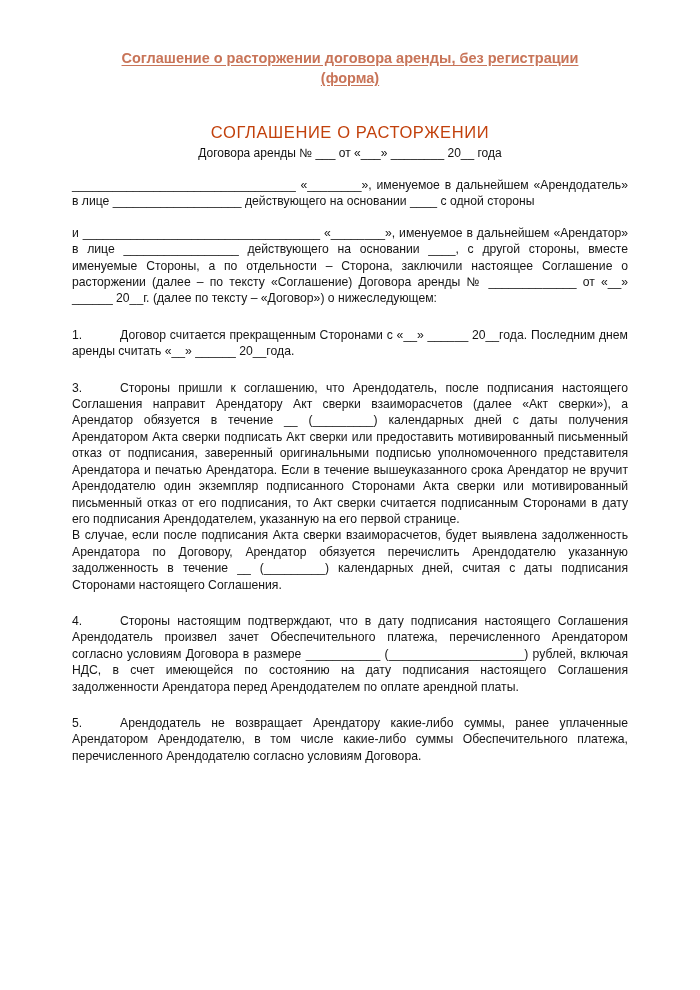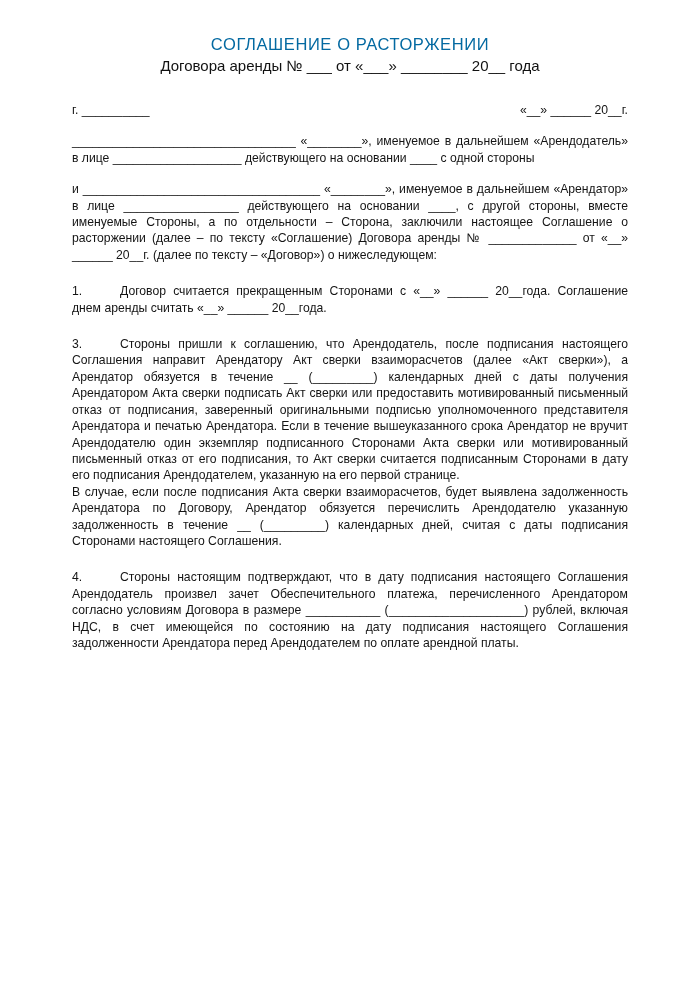--- a/index.html
+++ b/index.html
@@ -39,24 +39,24 @@
 
   
   .title-block {
     text-align: center;
     margin-top: 34px;
   }
   .title-main {
     font-size: 16.5px;
     letter-spacing: 0.6px;
     line-height: 20px;
-    color: #0369a1;
+    color: #c2410c;
   }
   .title-sub {
-    font-size: 15px;
+    font-size: 12px;
     line-height: 17px;
     margin-top: 3px;
     color: #111;
   }
 
   
   .body {
     padding: 0 72px;
     box-sizing: border-box;
     font-size: 12.2px;
@@ -85,40 +85,41 @@
   .num {
     display: inline-block;
     width: 48px;
   }
 </style>
 </head>
 <body>
 
 <div class="page">
 
+  <div class="doc-heading" style="color: rgb(200, 116, 88);">
+    <span class="ln">Соглашение о расторжении договора аренды, без регистрации</span>
+    <span class="ln">(форма)</span>
+  </div>
 
   <div class="title-block">
     <div class="title-main">СОГЛАШЕНИЕ О РАСТОРЖЕНИИ</div>
     <div class="title-sub">Договора аренды № ___ от «___» ________ 20__ года</div>
   </div>
 
   <div class="body">
 
-    <div class="cityline">
-      <span class="left">г. __________</span>
-      <span class="right">«__» ______ 20__г.</span>
-    </div>
 
     <p class="para gap">_________________________________  «________», именуемое в дальнейшем «Арендодатель» в лице ___________________ действующего на основании ____ с одной стороны</p>
 
     <p class="para gap">и ___________________________________ «________», именуемое в дальнейшем «Арендатор» в лице _________________ действующего на основании ____,  с другой стороны, вместе именуемые Стороны, а по отдельности – Сторона, заключили настоящее Соглашение о расторжении (далее – по тексту «Соглашение) Договора аренды № _____________ от «__» ______ 20__г. (далее по тексту – «Договор») о нижеследующем:</p>
 
-    <p class="para clause"><span class="num">1.</span><span>Договор считается прекращенным Сторонами с «__» ______ 20__года. Соглашение днем аренды считать «__» ______ 20__года.</span></p>
+    <p class="para clause"><span class="num">1.</span><span>Договор считается прекращенным Сторонами с «__» ______ 20__года. Последним днем аренды считать «__» ______ 20__года.</span></p>
 
 
     <p class="para clause"><span class="num">3.</span><span>Стороны пришли к соглашению, что Арендодатель, после подписания настоящего Соглашения направит Арендатору Акт сверки взаиморасчетов (далее «Акт сверки»),  а Арендатор обязуется в течение __ (_________) календарных дней с даты получения Арендатором Акта сверки подписать Акт сверки или предоставить мотивированный письменный отказ от подписания, заверенный оригинальными подписью уполномоченного представителя Арендатора и печатью Арендатора. Если в течение вышеуказанного срока Арендатор не вручит Арендодателю  один экземпляр подписанного Сторонами Акта сверки или мотивированный письменный отказ от его подписания, то Акт сверки считается подписанным Сторонами в дату его подписания Арендодателем, указанную на его первой странице.</span></p>
     <p class="para cont">В случае, если после подписания Акта сверки взаиморасчетов, будет выявлена задолженность Арендатора по Договору, Арендатор обязуется перечислить Арендодателю указанную задолженность в течение __ (_________) календарных дней, считая с даты подписания Сторонами настоящего Соглашения.</p>
 
     <p class="para clause"><span class="num">4.</span><span>Стороны настоящим подтверждают, что в дату подписания настоящего Соглашения Арендодатель произвел зачет Обеспечительного платежа, перечисленного Арендатором согласно условиям Договора в размере ___________ (____________________) рублей, включая НДС, в счет имеющейся по состоянию на дату подписания настоящего Соглашения задолженности Арендатора перед Арендодателем по оплате арендной платы.</span></p>
 
+    <p class="para clause"><span class="num">5.</span><span>Арендодатель не возвращает Арендатору какие-либо суммы, ранее уплаченные Арендатором Арендодателю, в том числе какие-либо суммы Обеспечительного платежа, перечисленного Арендодателю согласно условиям Договора.</span></p>
 
   </div>
 </div>
 
 </body></html>

